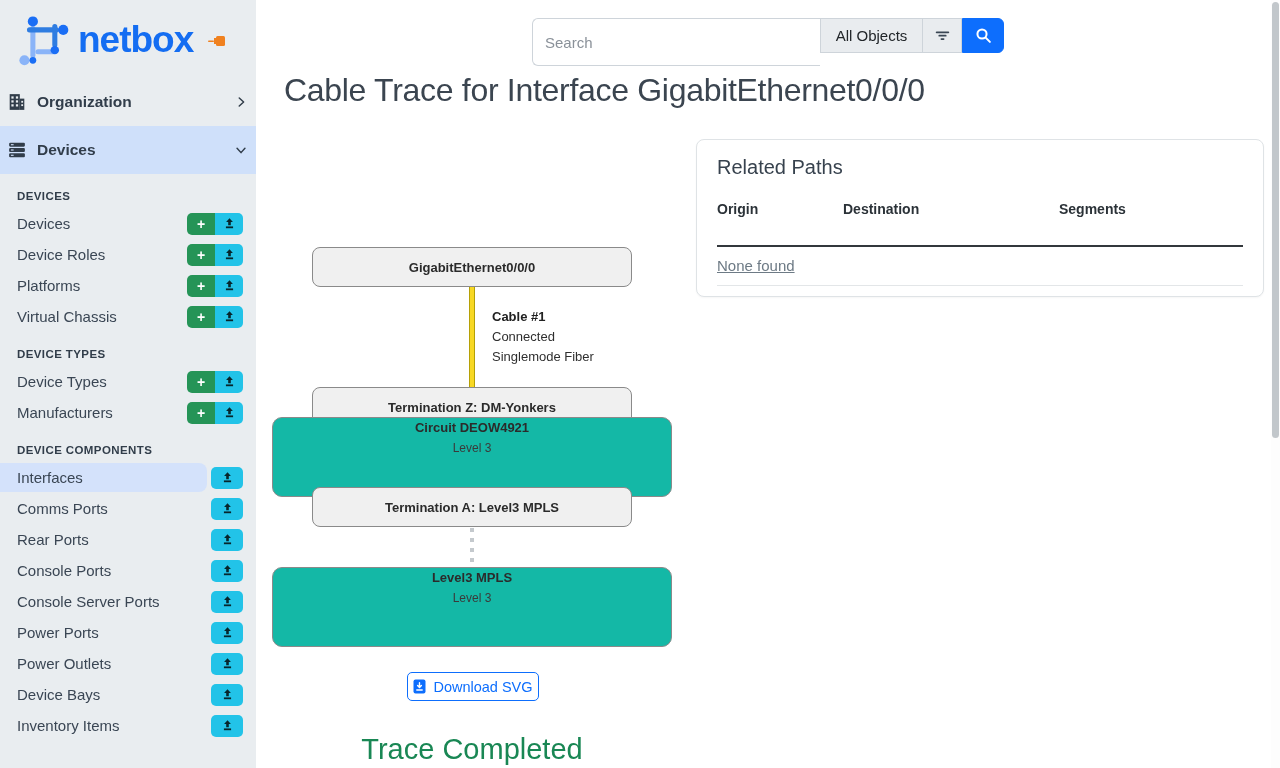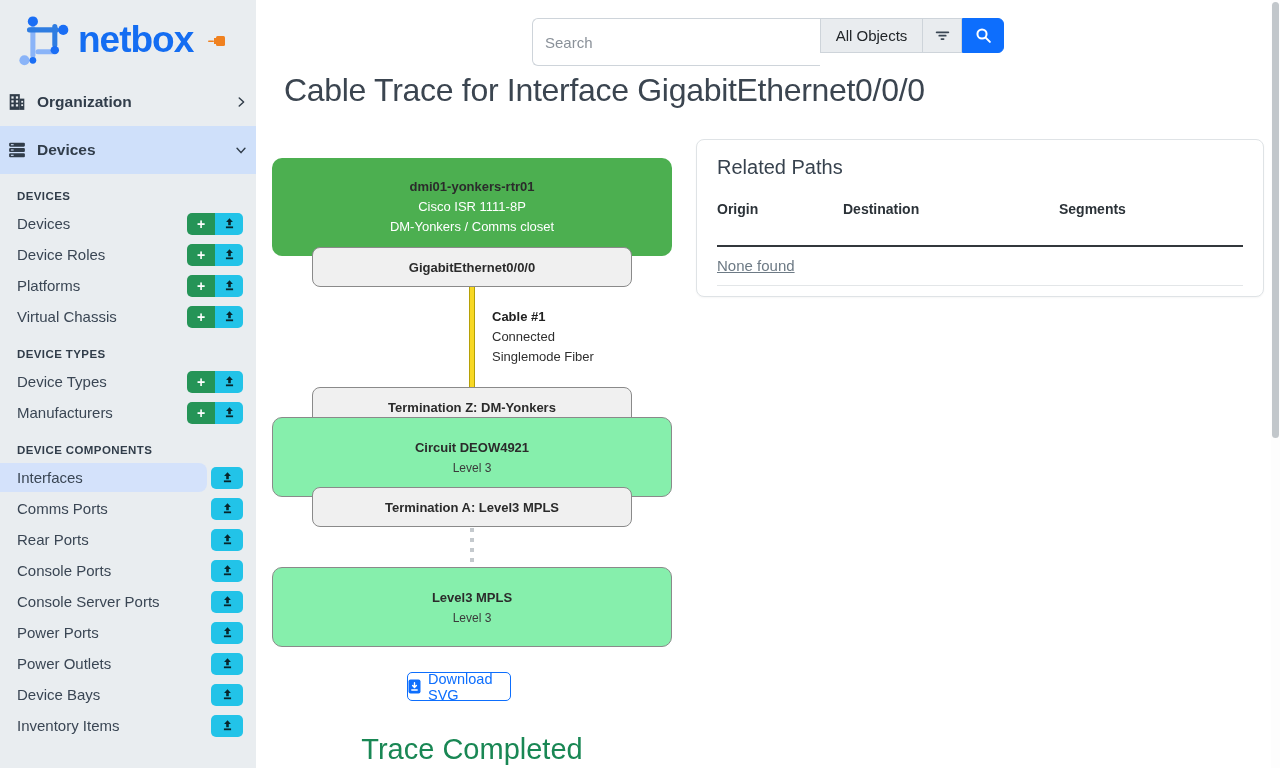--- a/index.html
+++ b/index.html
@@ -69,34 +69,34 @@
   .node-device { position:absolute; left:0; top:0; width:400px; height:98px; background:#4caf50;
                  border-radius:10px; text-align:center; padding-top:19px; }
   .node-device .t1 { font-size:13px; font-weight:700; color:#2b2b2b; line-height:20px; }
   .node-device .t2 { font-size:13px; color:#fff; line-height:20px; }
   .term-box { position:absolute; left:40px; width:320px; height:40px; background:#f0f0f0;
               border:1px solid #8a8a8a; border-radius:8px; display:flex; align-items:center;
               justify-content:center; font-size:13px; font-weight:700; color:#2b2b2b; }
   .iface-box { top:89px; }
   .termz-box { top:229px; }
   .terma-box { top:329px; }
-  .big-box { position:absolute; left:0; width:400px; height:80px; background:#86efac;
-             border:1px solid #8a8a8a; border-radius:10px; text-align:center; padding-top:20px; }
+  .big-box { position:absolute; left:0; width:400px; height:80px; background:#14b8a6;
+             border:1px solid #8a8a8a; border-radius:10px; text-align:center; }
   .circuit-box { top:259px; }
   .farend-box { top:409px; }
   .big-box .t1 { font-size:13px; font-weight:700; color:#2b2b2b; line-height:20px; }
   .big-box .t2 { font-size:12px; color:#3a3a3a; line-height:20px; }
   .cable-line { position:absolute; left:197px; top:129px; width:6px; height:100px;
                 background:#f8d824; border-left:1px solid #b5a006; border-right:1px solid #b5a006; }
   .cable-info { position:absolute; left:220px; top:149px; width:170px; font-size:13px;
                 color:#2f2f2f; line-height:20px; }
   .cable-info .t1 { font-weight:700; color:#212121; }
   .dash-line { position:absolute; left:198px; top:370px; width:4px; height:38px;
                background:repeating-linear-gradient(to bottom,#c4c9cd 0 4px,transparent 4px 10px); }
-  .dl-btn { position:absolute; left:135px; top:514px; width:104px; height:29px; background:#fff;
+  .dl-btn { position:absolute; left:135px; top:514px; width:132px; height:29px; background:#fff;
             border:1px solid #0d6efd; border-radius:5px; display:flex; align-items:center;
             justify-content:center; gap:7px; color:#0d6efd; font-size:14.5px; cursor:pointer; }
   .trace-status { position:absolute; left:0; top:575px; width:400px; text-align:center;
                   font-size:29px; font-weight:400; color:#198754; }
 
   
   .card { position:absolute; left:440px; top:139px; width:568px; height:158px; background:#fff;
           border:1px solid #dfe3e6; border-radius:8px; box-shadow:0 1px 2px rgba(0,0,0,.04);
           padding:16px 20px; }
   .card-title { font-size:20px; font-weight:400; color:#37424e; }
@@ -379,25 +379,20 @@
   </div>
 
 
   <h1 class="page-title">Cable Trace for Interface GigabitEthernet0/0/0</h1>
 
   <div class="diagram">
 
     <div class="cable-line"></div>
     <div class="dash-line"></div>
 
-    <div class="node-device">
-      <div class="t1">dmi01-yonkers-rtr01</div>
-      <div class="t2">Cisco ISR 1111-8P</div>
-      <div class="t2">DM-Yonkers / Comms closet</div>
-    </div>
 
     <div class="term-box iface-box">GigabitEthernet0/0/0</div>
 
     <div class="cable-info">
       <div class="t1">Cable #1</div>
       <div>Connected</div>
       <div>Singlemode Fiber</div>
     </div>
 
     <div class="term-box termz-box">Termination Z: DM-Yonkers</div>

